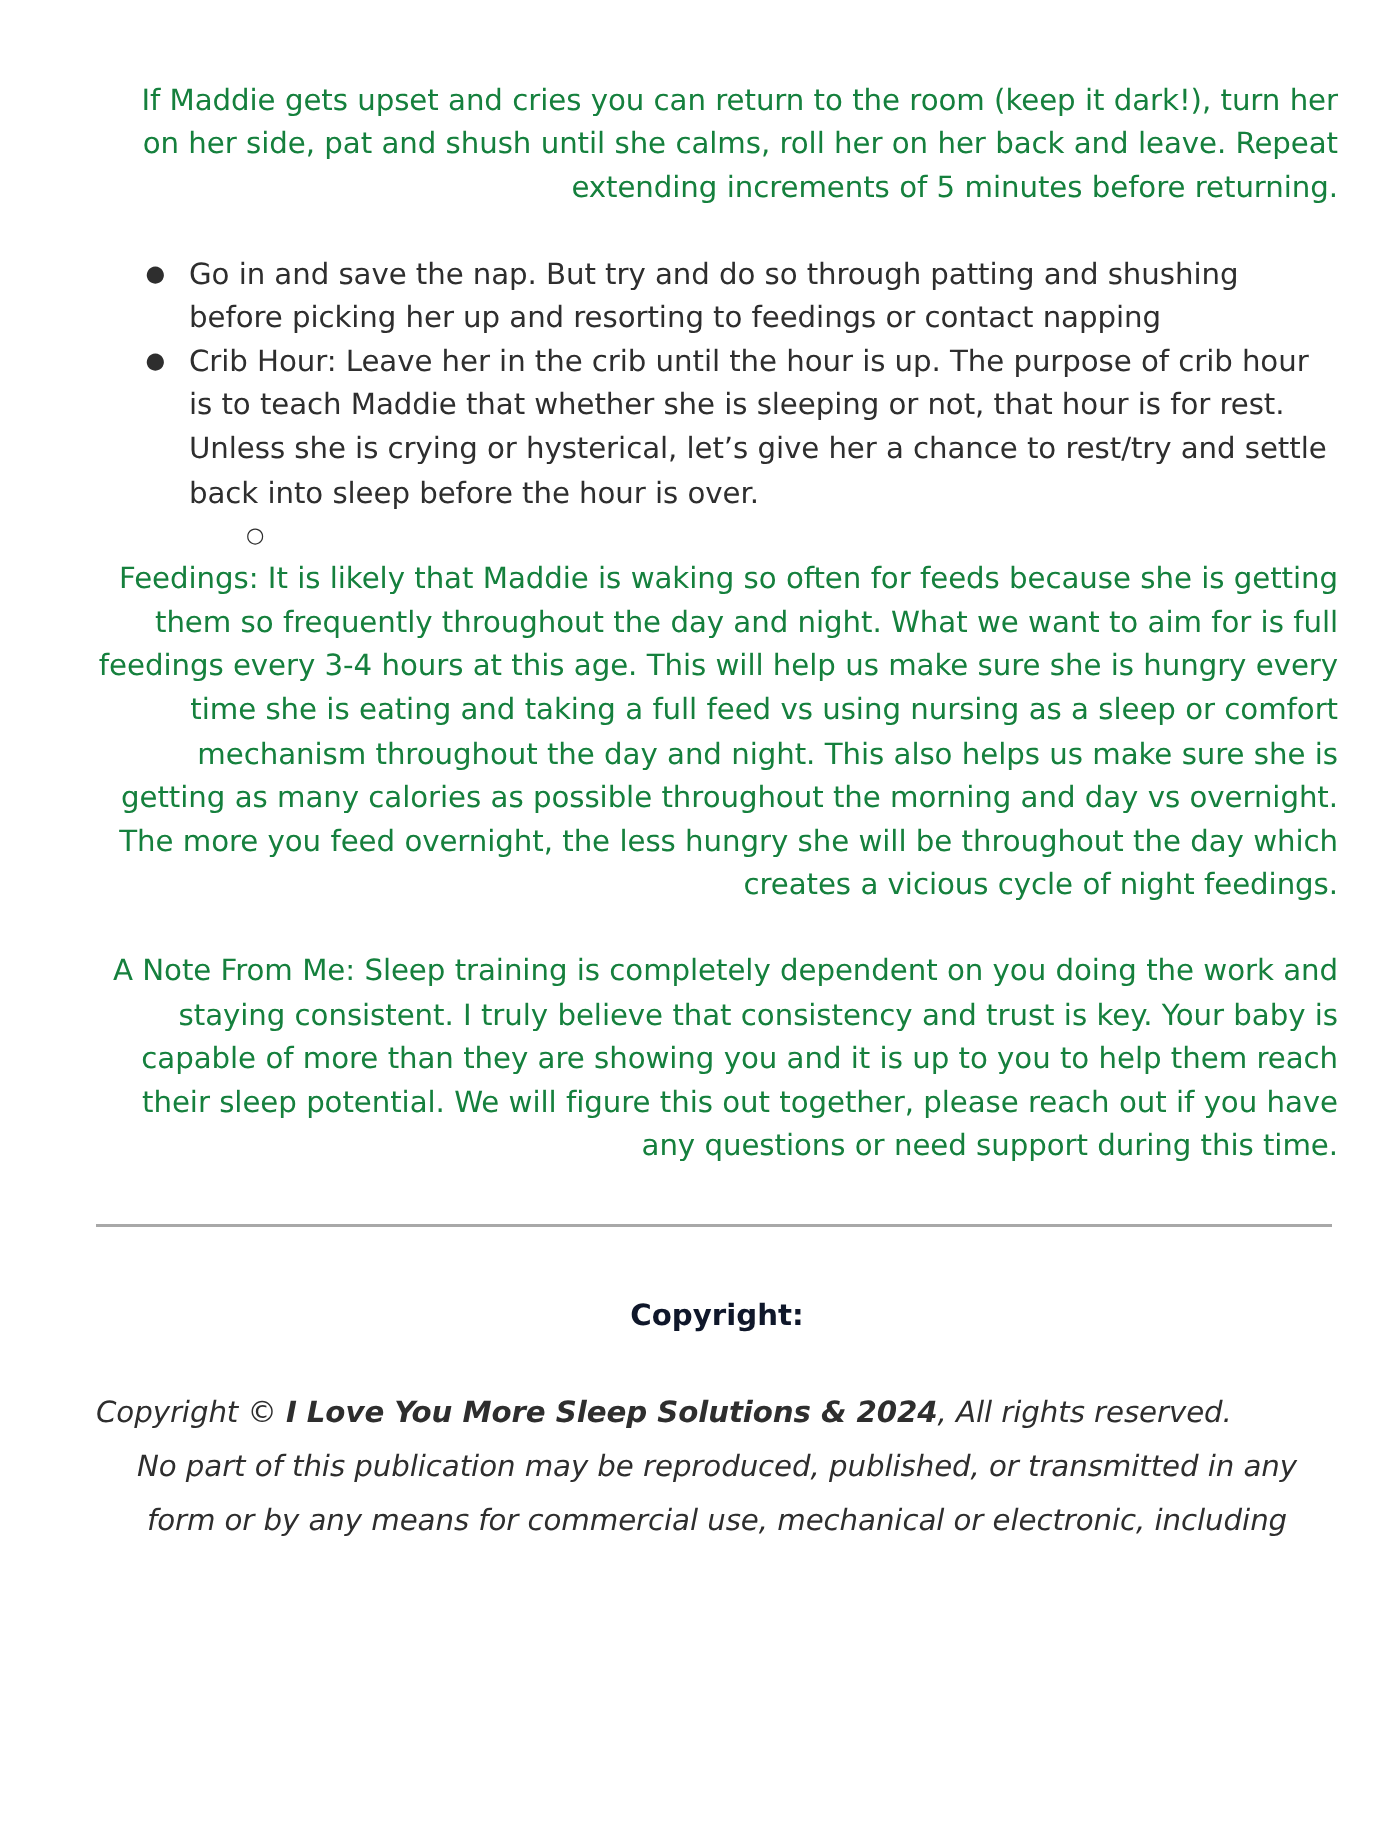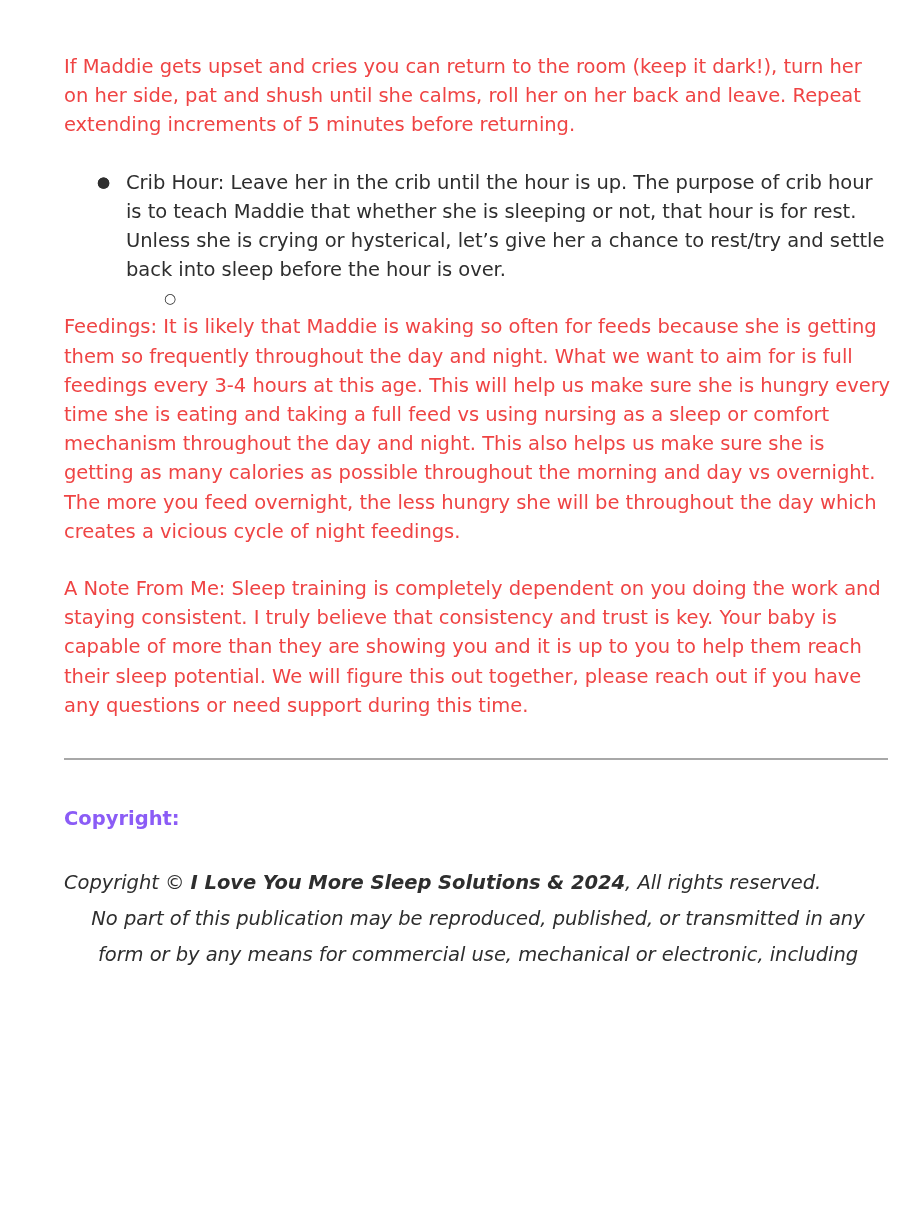--- a/index.html
+++ b/index.html
@@ -28,22 +28,22 @@
   .doc-body {
     width: 828px;
   }
 
   
   .para {
     font-size: 19.5px;
     line-height: 29.2px;
     letter-spacing: -0.05px;
     margin: 0 0 28px 0;
-    color: #ef4444;
-    text-align: left;
+    color: #15803d;
+    text-align: right;
     word-spacing: 0.1px;
   }
 
   .para.tight {
     margin-bottom: 0;
   }
 
   .lead-label {
     font-weight: 400;
   }
@@ -113,22 +113,23 @@
     border-top: 2px solid #a8a8a8;
     margin: 0;
     width: 100%;
   }
 
   
   .copyright-heading {
     font-size: 19.5px;
     line-height: 29.2px;
     font-weight: 700;
-    color: #8b5cf6;
+    color: #0f172a;
     margin: 44px 0 0 0;
+    text-align: center;
   }
 
   .copyright-body {
     margin: 32px 0 0 0;
   }
 
   .copyright-line {
     font-size: 19.5px;
     line-height: 36px;
     font-style: italic;
@@ -150,20 +151,21 @@
 
 <div class="page">
   <div class="doc-body">
 
     <p class="para">If Maddie gets upset and cries you can return to the room (keep it dark!), turn her on her side, pat and shush until she calms, roll her on her back and leave. Repeat extending increments of 5 minutes before returning.</p>
 
 
     <ul class="bullet-list">
       <li class="bullet-item">
         <span class="marker">●</span>
+        <span>Go in and save the nap. But try and do so through patting and shushing before picking her up and resorting to feedings or contact napping</span>
       </li>
       <li class="bullet-item">
         <span class="marker">●</span>
         <span>Crib Hour: Leave her in the crib until the hour is up. The purpose of crib hour is to teach Maddie that whether she is sleeping or not, that hour is for rest. Unless she is crying or hysterical, let’s give her a chance to rest/try and settle back into sleep before the hour is over.</span>
         <ul class="sub-list">
           <li class="sub-item">
             <span class="marker">○</span>
           </li>
         </ul>
       </li>

